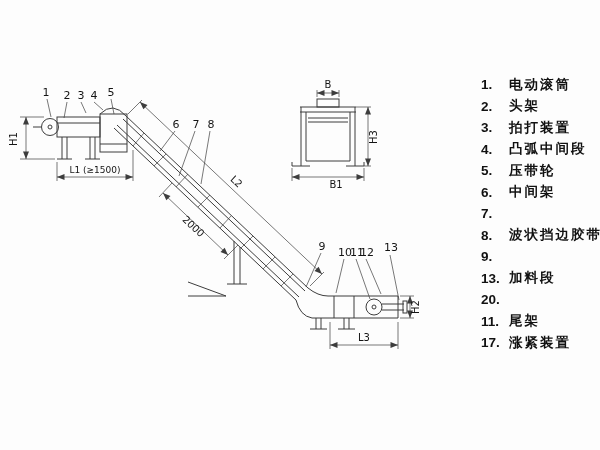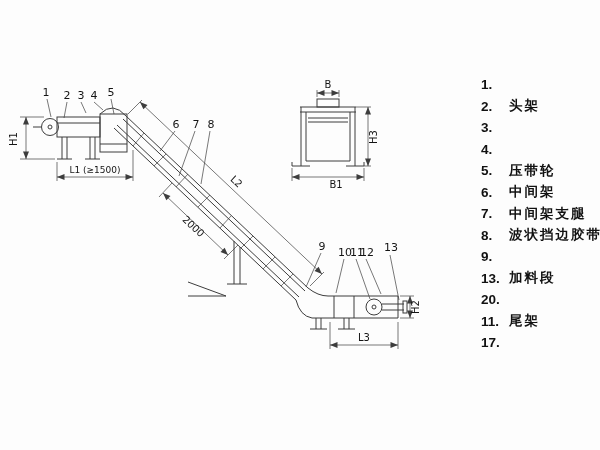--- a/index.html
+++ b/index.html
@@ -204,42 +204,44 @@
       <text class="callout" x="345" y="256" text-anchor="middle">10</text>
       <text class="callout" x="357" y="256" text-anchor="middle">11</text>
       <text class="callout" x="367" y="256" text-anchor="middle">12</text>
       <text class="callout" x="391" y="251" text-anchor="middle">13</text>
     </g>
   </svg>
 
   <div class="parts">
     <div class="prow">
         <span class="pnum">1.</span>
+        <span class="plabel">电动滚筒</span>
       </div>
     <div class="prow">
         <span class="pnum">2.</span>
         <span class="plabel">头架</span>
       </div>
     <div class="prow">
         <span class="pnum">3.</span>
+        <span class="plabel">拍打装置</span>
       </div>
     <div class="prow">
         <span class="pnum">4.</span>
+        <span class="plabel">凸弧中间段</span>
       </div>
     <div class="prow">
         <span class="pnum">5.</span>
         <span class="plabel">压带轮</span>
       </div>
     <div class="prow">
         <span class="pnum">6.</span>
         <span class="plabel">中间架</span>
       </div>
     <div class="prow">
         <span class="pnum">7.</span>
-        <span class="plabel">中间架支腿</span>
       </div>
     <div class="prow">
         <span class="pnum">8.</span>
         <span class="plabel">波状挡边胶带</span>
       </div>
     <div class="prow">
         <span class="pnum">9.</span>
       </div>
     <div class="prow">
         <span class="pnum">13.</span>
@@ -247,16 +249,17 @@
       </div>
     <div class="prow">
         <span class="pnum">20.</span>
       </div>
     <div class="prow">
         <span class="pnum">11.</span>
         <span class="plabel">尾架</span>
       </div>
     <div class="prow">
         <span class="pnum">17.</span>
+        <span class="plabel">涨紧装置</span>
       </div>
   </div>
 
 </div>
 
 </body></html>

